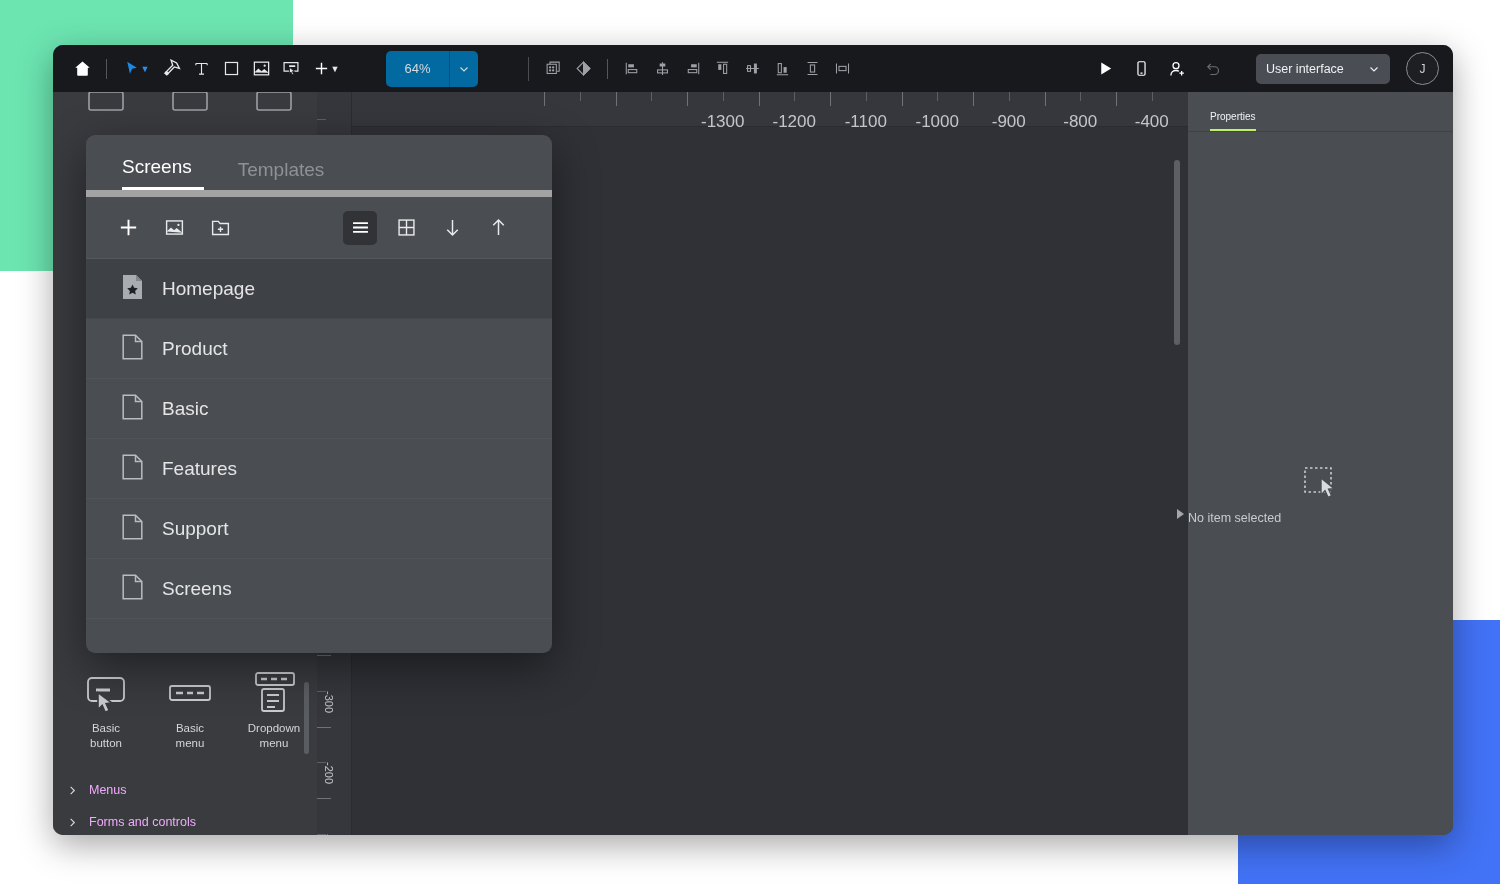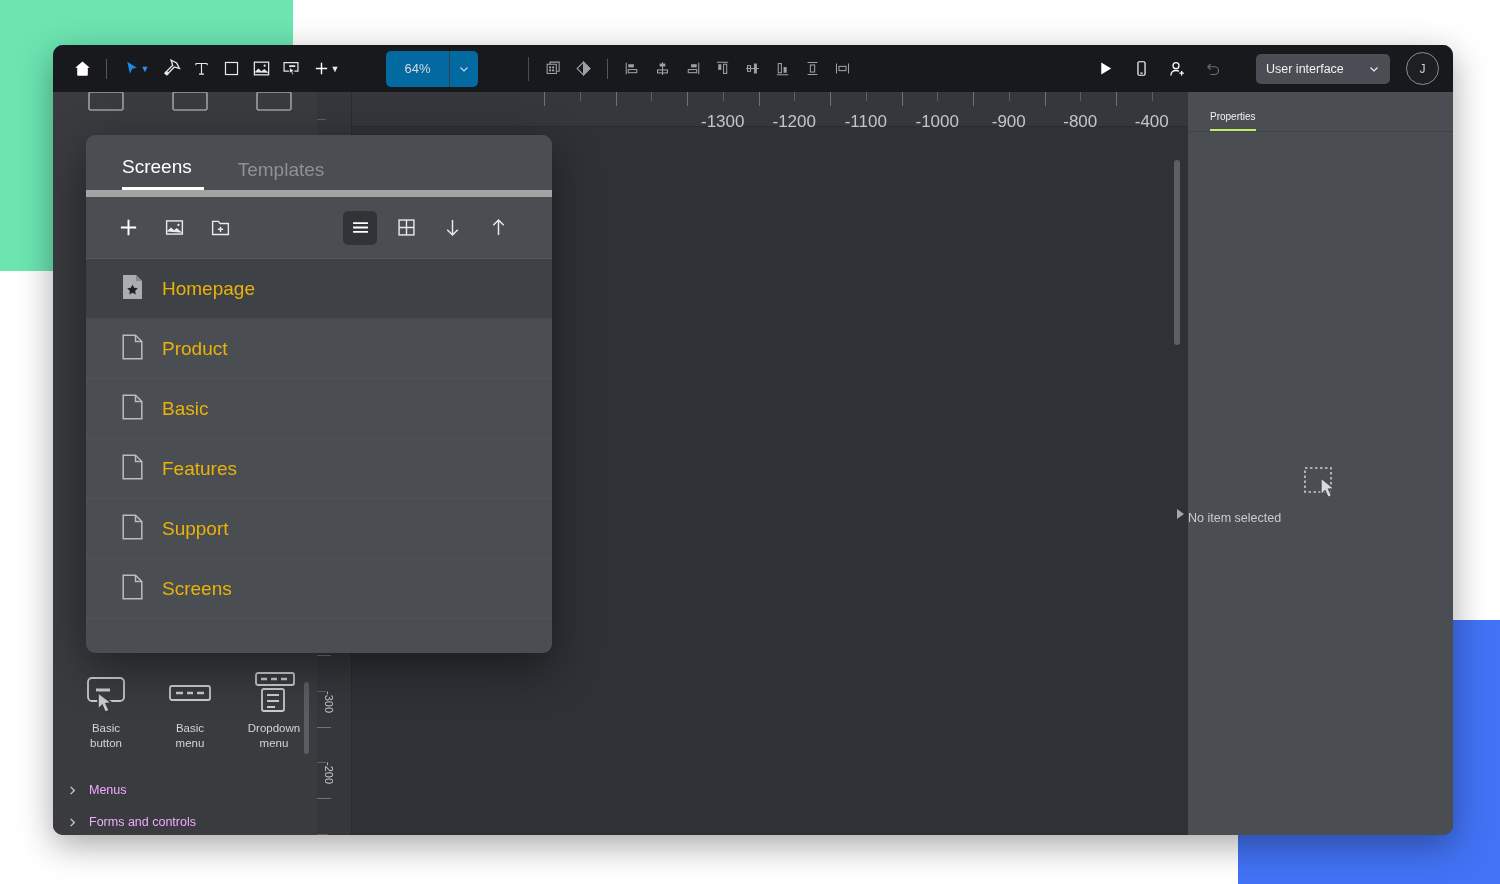--- a/index.html
+++ b/index.html
@@ -209,21 +209,21 @@
   }
   .sp-tool.active { background: #313337; }
   .sp-spacer { margin-left: auto; }
   .sp-list { padding: 0; }
   .sp-item {
     height: 60px; display: flex; align-items: center; gap: 19px;
     padding-left: 36px; cursor: pointer;
     border-bottom: 1px solid rgba(255,255,255,.035);
   }
   .sp-item.selected { background: #3e4146; }
-  .sp-item-label { color: #eab308; font-size: 19px; }
+  .sp-item-label { color: #e5e5e5; font-size: 19px; }
 </style>
 </head>
 <body>
 
 <div id="root">
 
   <div class="deco-green"></div>
   <div class="deco-blue"></div>
 
   <div class="app-window">

